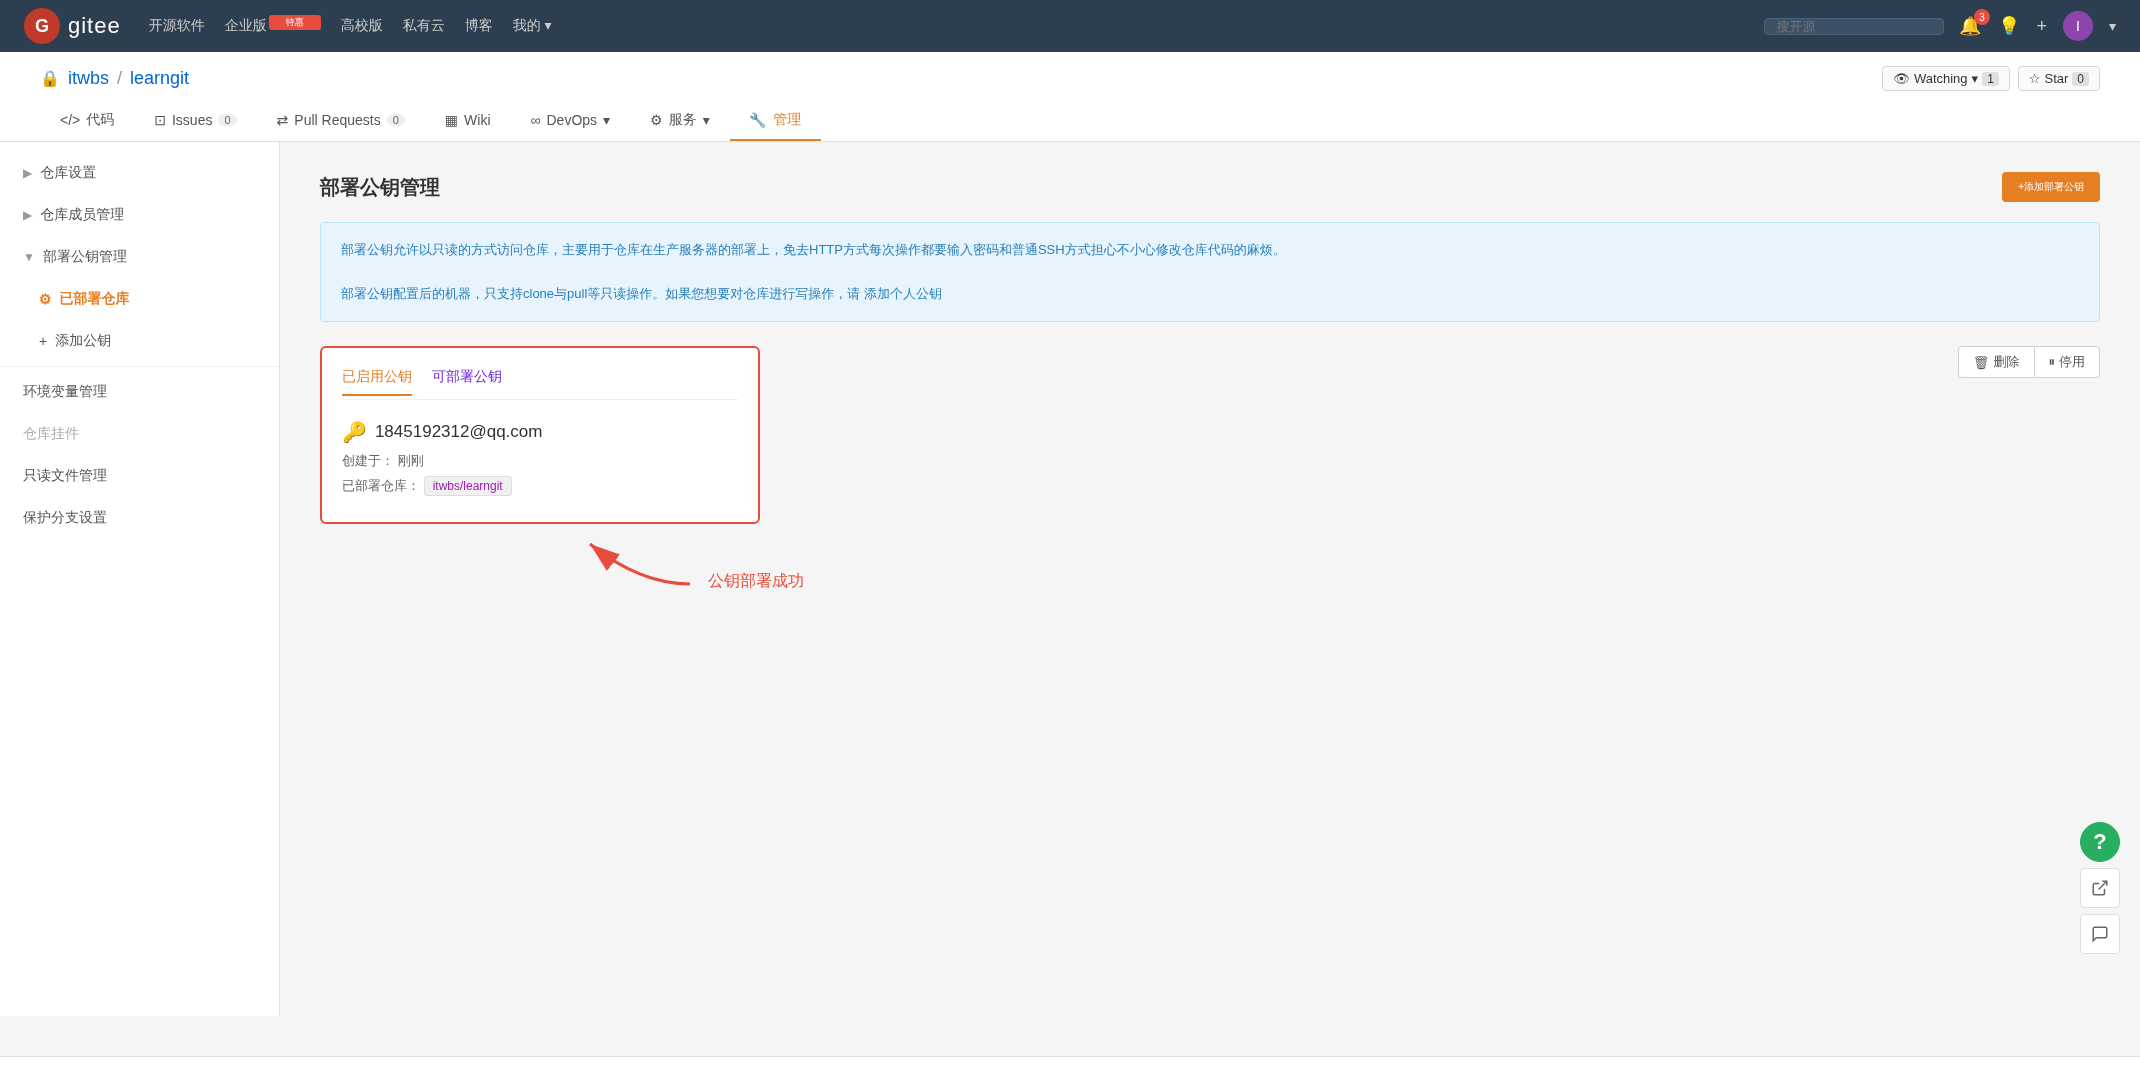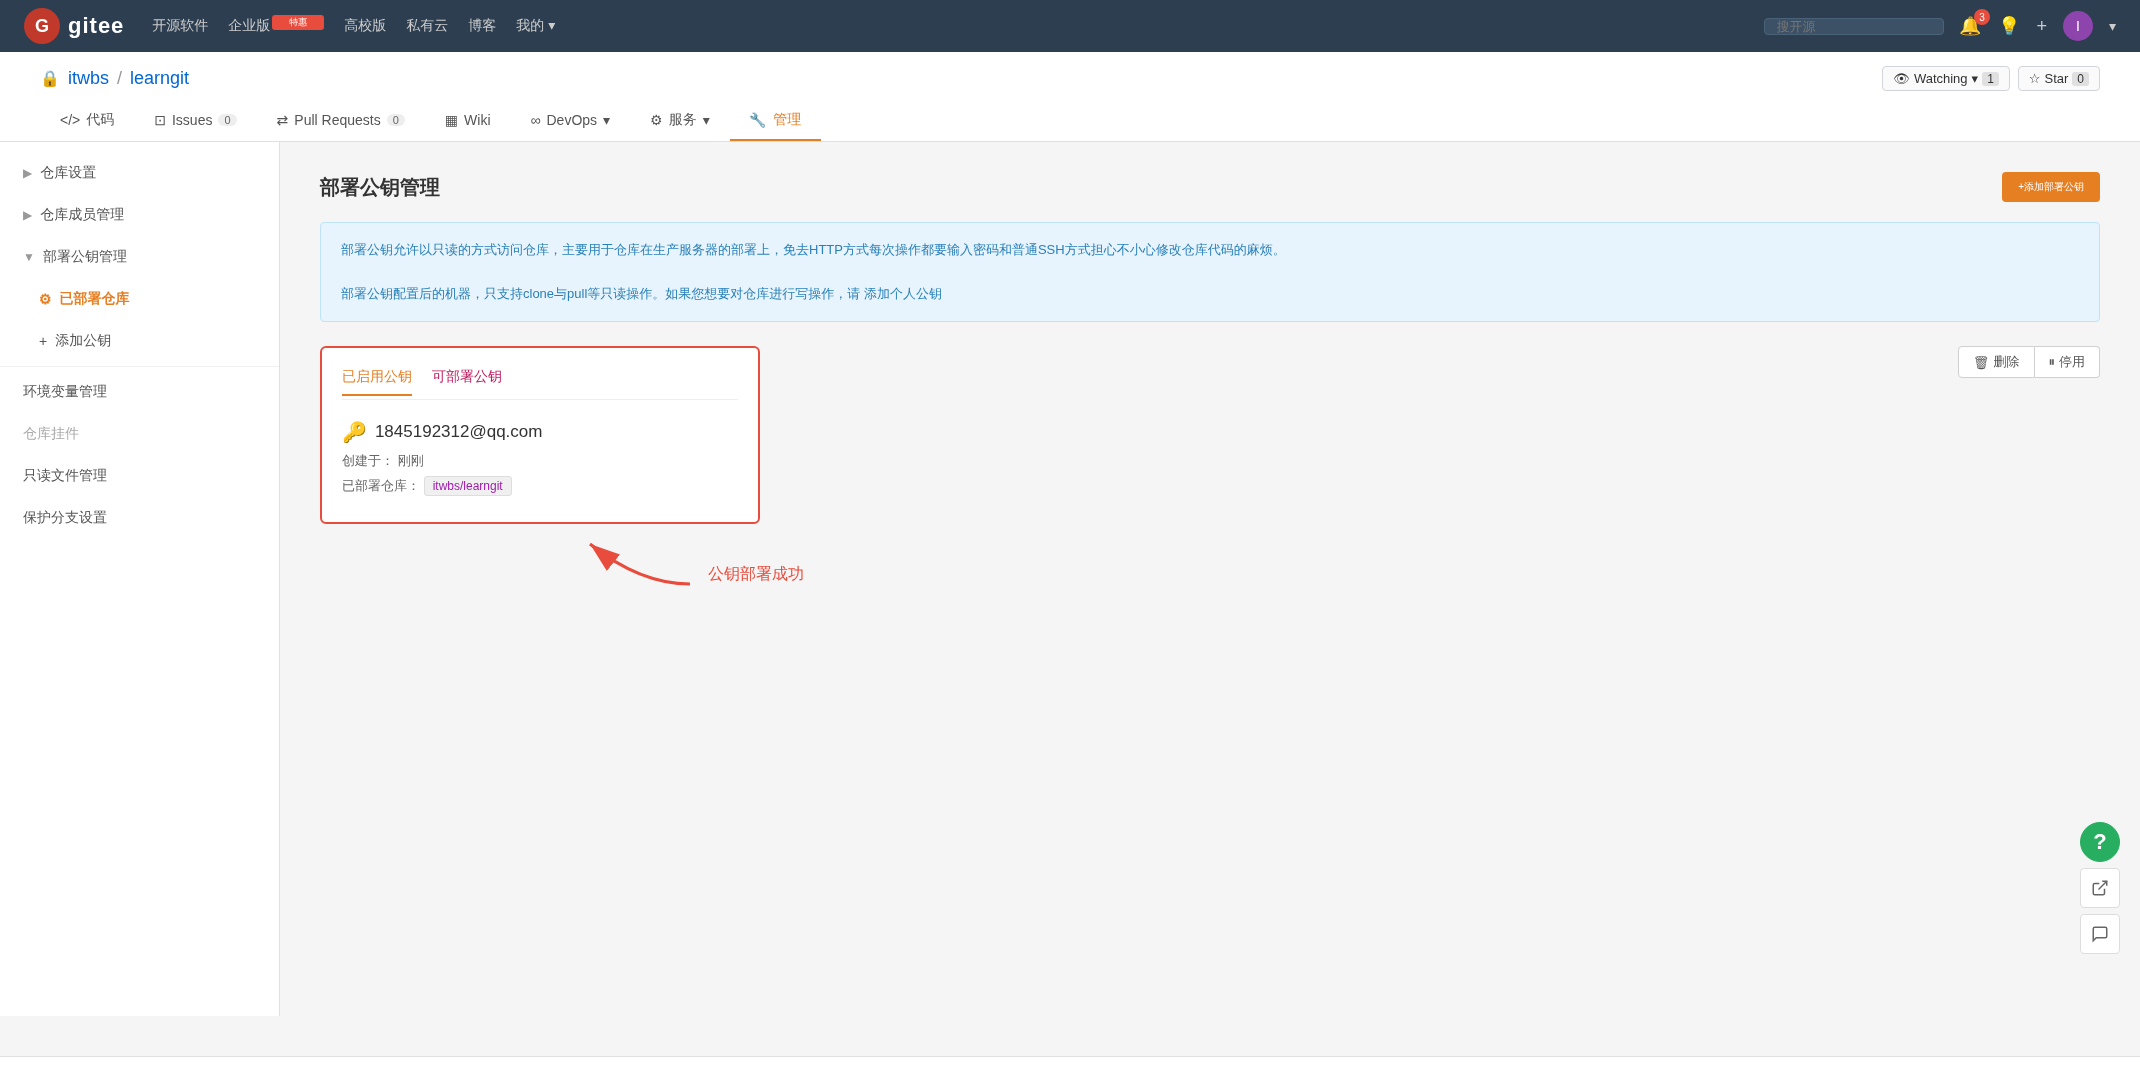--- a/index.html
+++ b/index.html
@@ -19,21 +19,21 @@
       align-items: center;
       gap: 8px;
     }
     .logo-circle {
       width: 36px; height: 36px;
       background: #c0392b;
       border-radius: 50%;
       display: flex; align-items: center; justify-content: center;
       color: white; font-weight: bold; font-size: 18px;
     }
-    .logo-text { color: white; font-size: 22px; font-weight: 700; letter-spacing: 1px; text-align: center; }
+    .logo-text { color: white; font-size: 22px; font-weight: 400; letter-spacing: 1px; text-align: center; }
     .nav-links { display: flex; gap: 20px; color: #ccc; font-size: 14px; }
     .nav-link { color: #ccc; cursor: pointer; white-space: nowrap; }
     .nav-badge {
       display: inline-block;
       background: #e74c3c;
       color: white;
       font-size: 9px;
       border-radius: 3px;
       padding: 1px 17px;
       margin-left: 2px;
@@ -219,21 +219,21 @@
     .key-tabs {
       display: flex;
       gap: 20px;
       margin-bottom: 20px;
       border-bottom: 1px solid #eee;
       padding-bottom: 3px;
     }
     .key-tab {
       font-size: 14px;
       cursor: pointer;
-      color: #be185d;
+      color: #6d28d9;
       padding-bottom: 8px;
       border-bottom: 2px solid transparent;
     }
     .key-tab.active {
       color: #e67e22;
       border-bottom: 2px solid #e67e22;
     }
     .key-email {
       display: flex;
       align-items: center;
@@ -272,21 +272,21 @@
     .action-btn:first-child { border-radius: 4px 0 0 4px; }
     .action-btn:last-child { border-radius: 0 4px 4px 0; border-left: none; }
 
     
     .annotation-area {
       position: relative;
       margin-top: 20px;
     }
     .arrow-annotation {
       display: flex;
-      align-items: flex-start;
+      align-items: center;
       margin-left: 260px;
       margin-top: -10px;
       font-family: Liberation Mono, monospace;
     }
     .annotation-text {
       color: #e74c3c;
       font-size: 16px;
       font-weight: 500;
       margin-top: 10px;
     }

